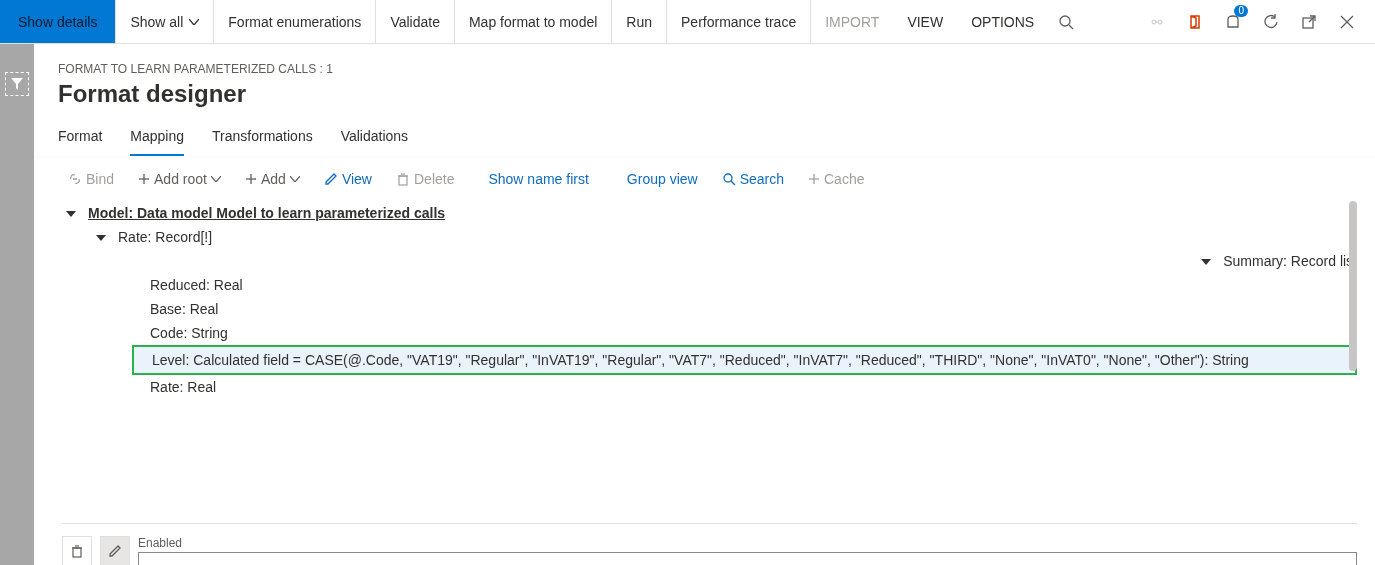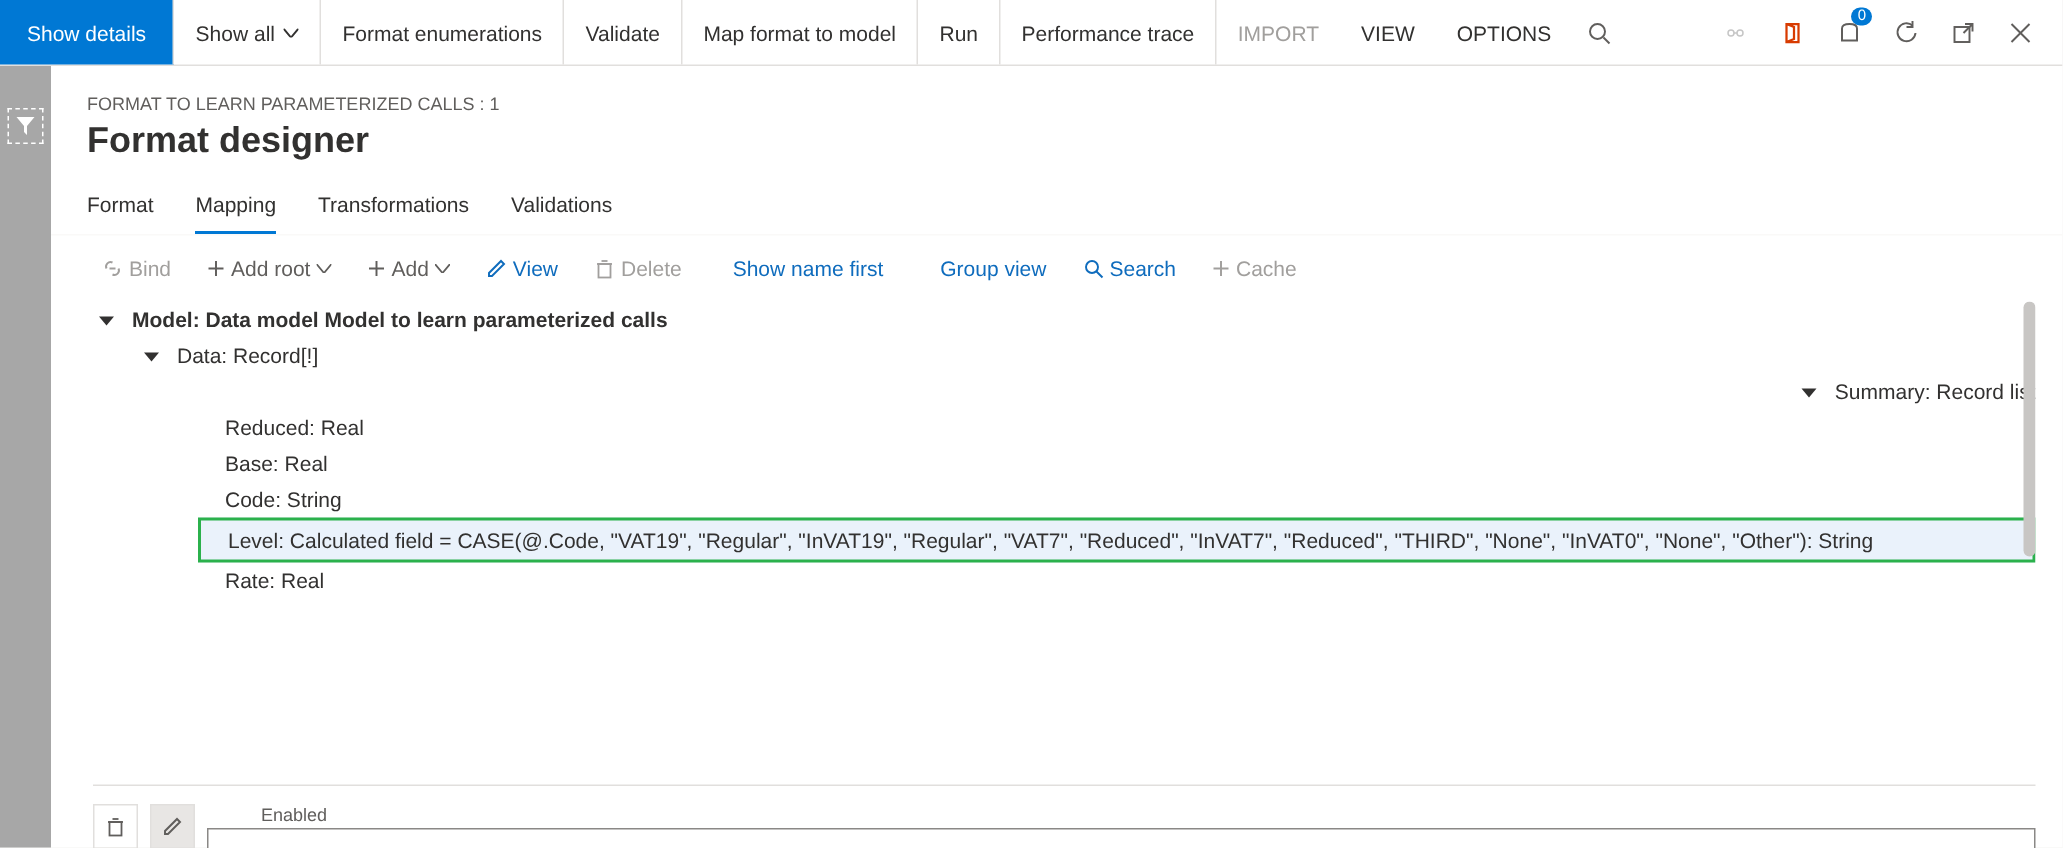--- a/index.html
+++ b/index.html
@@ -17,21 +17,21 @@
     background: #fff; border-bottom: 1px solid #e1dfdd;
   }
   .cmdbar .left { display: flex; align-items: stretch; }
   .cmdbar .right { margin-left: auto; display: flex; align-items:center; gap: 2px; padding-right: 10px;}
   .cmd-btn {
     display: flex; align-items: center; padding: 0 14px;
     cursor: pointer; white-space: nowrap; color: #323130;
     border-right: 1px solid #e1dfdd;
     height: 100%;
   }
-  .cmd-btn.showdetails { background:#0078d4; color:#ffffff; padding:0 18px;}
+  .cmd-btn.showdetails { background:#0078d4; color:#0f172a; padding:0 18px;}
   .cmd-btn.showall { min-width:90px;}
   .cmd-btn.noborder { border-right: none; }
   .cmd-lbl { display:inline-block; }
   .cmd-btn.disabled { color:#a19f9d; cursor: default;}
   .chev { margin-left:6px; }
   .icon-btn {
     width: 36px; height: 36px; display:flex; align-items:center; justify-content:center;
     cursor:pointer; color:#605e5c;
   }
   
@@ -75,21 +75,21 @@
   .tool .icn { display:inline-flex; }
   
   .tree-wrap {
     position:relative;
     margin: 0 18px 0 28px;
     height: 300px;
     overflow:hidden;
   }
   .tree { font-size:14px; color:#323130; }
   .node { padding:4px 0 4px 0; white-space:nowrap; }
-  .lvl0 { padding-left: 4px; font-weight:600;}
+  .lvl0 { padding-left: 4px; font-weight:600;text-decoration:underline;}
   .lvl1 { padding-left: 34px; }
   .lvl2 { padding-left: 60px; text-align: right; }
   .lvl3 { padding-left: 88px; }
   .lvl0 .lbl, .lvl1 .lbl, .lvl2 .lbl { font-weight:400; }
   .lvl0 .lbl { font-weight:600;}
   .row-highlight {
     background:#eaf2fb;
     position:relative;
     margin-left: 70px;
     padding-left: 18px;
@@ -112,21 +112,21 @@
   .footer-row {
     display:flex; align-items:flex-start; gap:8px;
     margin:12px 18px 0 28px;
   }
   .ficon {
     width:30px; height:30px; border:1px solid #e1dfdd; display:flex;
     align-items:center; justify-content:center; color:#605e5c; cursor:pointer;
   }
   .ficon.edit { background:#e8e6e4;}
   .enabled-block { flex:1; }
-  .enabled-label { font-size:12px; color:#605e5c;margin-left:36px; }
+  .enabled-label { font-size:12px; color:#605e5c; }
   .enabled-input {
     margin-top:2px; width:100%; height:26px; border:1px solid #8a8886;
     background:#fff;
   }
   svg { display:block; }
 </style>
 </head>
 <body>
 
 <div class="cmdbar">
@@ -328,21 +328,21 @@
       <span>Cache</span>
     </div>
   </div>
 
   <div class="tree-wrap">
     <div class="tree">
       <div class="node lvl0">
         <span class="caret"></span><span class="lbl">Model: Data model Model to learn parameterized calls</span>
       </div>
       <div class="node lvl1">
-        <span class="caret"></span><span class="lbl">Data: Record[!]</span>
+        <span class="caret"></span><span class="lbl">Rate: Record[!]</span>
       </div>
       <div class="node lvl2">
         <span class="caret"></span><span class="lbl">Summary: Record list</span>
       </div>
       <div class="node lvl3">
         <span class="lbl">Reduced: Real</span>
       </div>
       <div class="node lvl3">
         <span class="lbl">Base: Real</span>
       </div>

